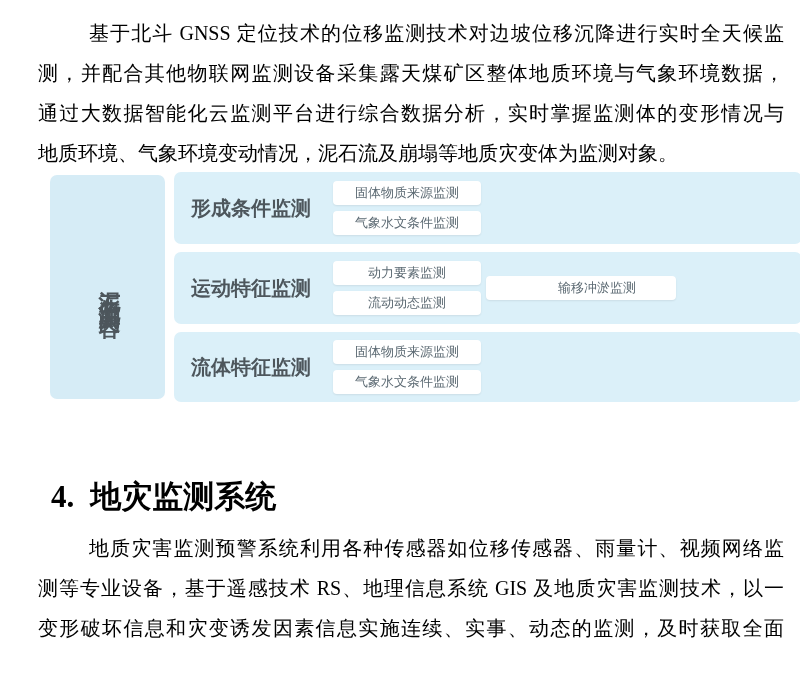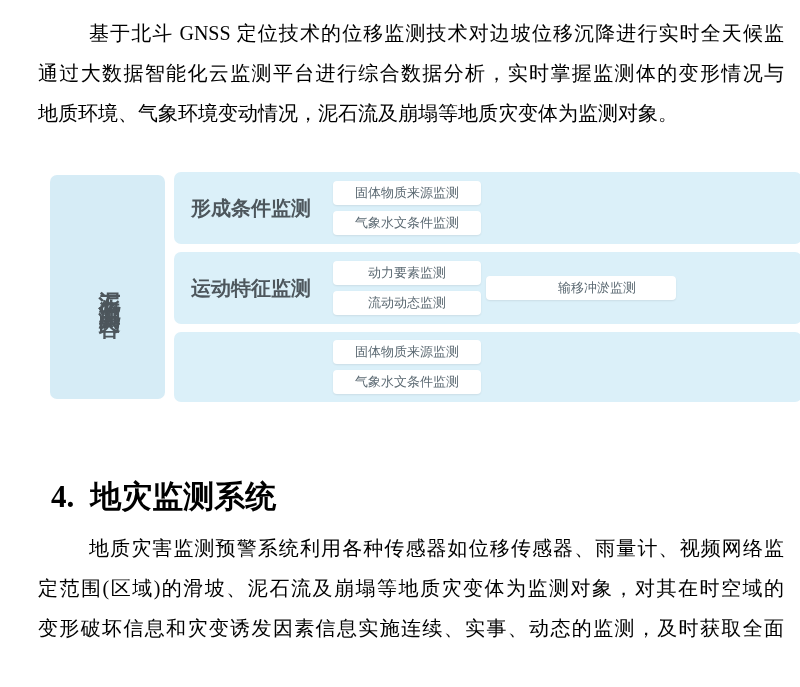--- a/index.html
+++ b/index.html
@@ -75,20 +75,21 @@
     font-size:31px; font-weight:bold; color:#000; margin-left:12px;
   }
 </style>
 </head>
 <body>
 
 <div class="page">
 
   <div class="para para1">
     <div class="line indent">基于北斗 GNSS 定位技术的位移监测技术对边坡位移沉降进行实时全天候监</div>
+    <div class="line">测，并配合其他物联网监测设备采集露天煤矿区整体地质环境与气象环境数据，</div>
     <div class="line">通过大数据智能化云监测平台进行综合数据分析，实时掌握监测体的变形情况与</div>
     <div class="line noju">地质环境、气象环境变动情况，泥石流及崩塌等地质灾变体为监测对象。</div>
   </div>
 
   <div class="diagram">
     <div class="sidebar">
       <div class="sidebar-text">泥石流监测内容</div>
     </div>
     <div class="rows">
 
@@ -103,33 +104,34 @@
       <div class="row">
         <div class="row-label">运动特征监测</div>
         <div class="box-stack">
           <div class="white-box">动力要素监测</div>
           <div class="white-box">流动动态监测</div>
         </div>
         <div class="white-box extra">输移冲淤监测</div>
       </div>
 
       <div class="row last-row">
+        <div class="row-label">流体特征监测</div>
         <div class="box-stack">
           <div class="white-box">固体物质来源监测</div>
           <div class="white-box">气象水文条件监测</div>
         </div>
       </div>
 
     </div>
   </div>
 
   <div class="heading">
     <span class="h-num">4.</span>
     <span class="h-text">地灾监测系统</span>
   </div>
 
   <div class="para para2">
     <div class="line indent">地质灾害监测预警系统利用各种传感器如位移传感器、雨量计、视频网络监</div>
-    <div class="line">定范围(区域)的滑坡、泥石流及崩塌等地质灾变体为监测对象，对其在时空域的</div>
+    <div class="line">测等专业设备，基于遥感技术 RS、地理信息系统 GIS 及地质灾害监测技术，以一</div>
     <div class="line">变形破坏信息和灾变诱发因素信息实施连续、实事、动态的监测，及时获取全面</div>
   </div>
 
 </div>
 
 </body></html>

